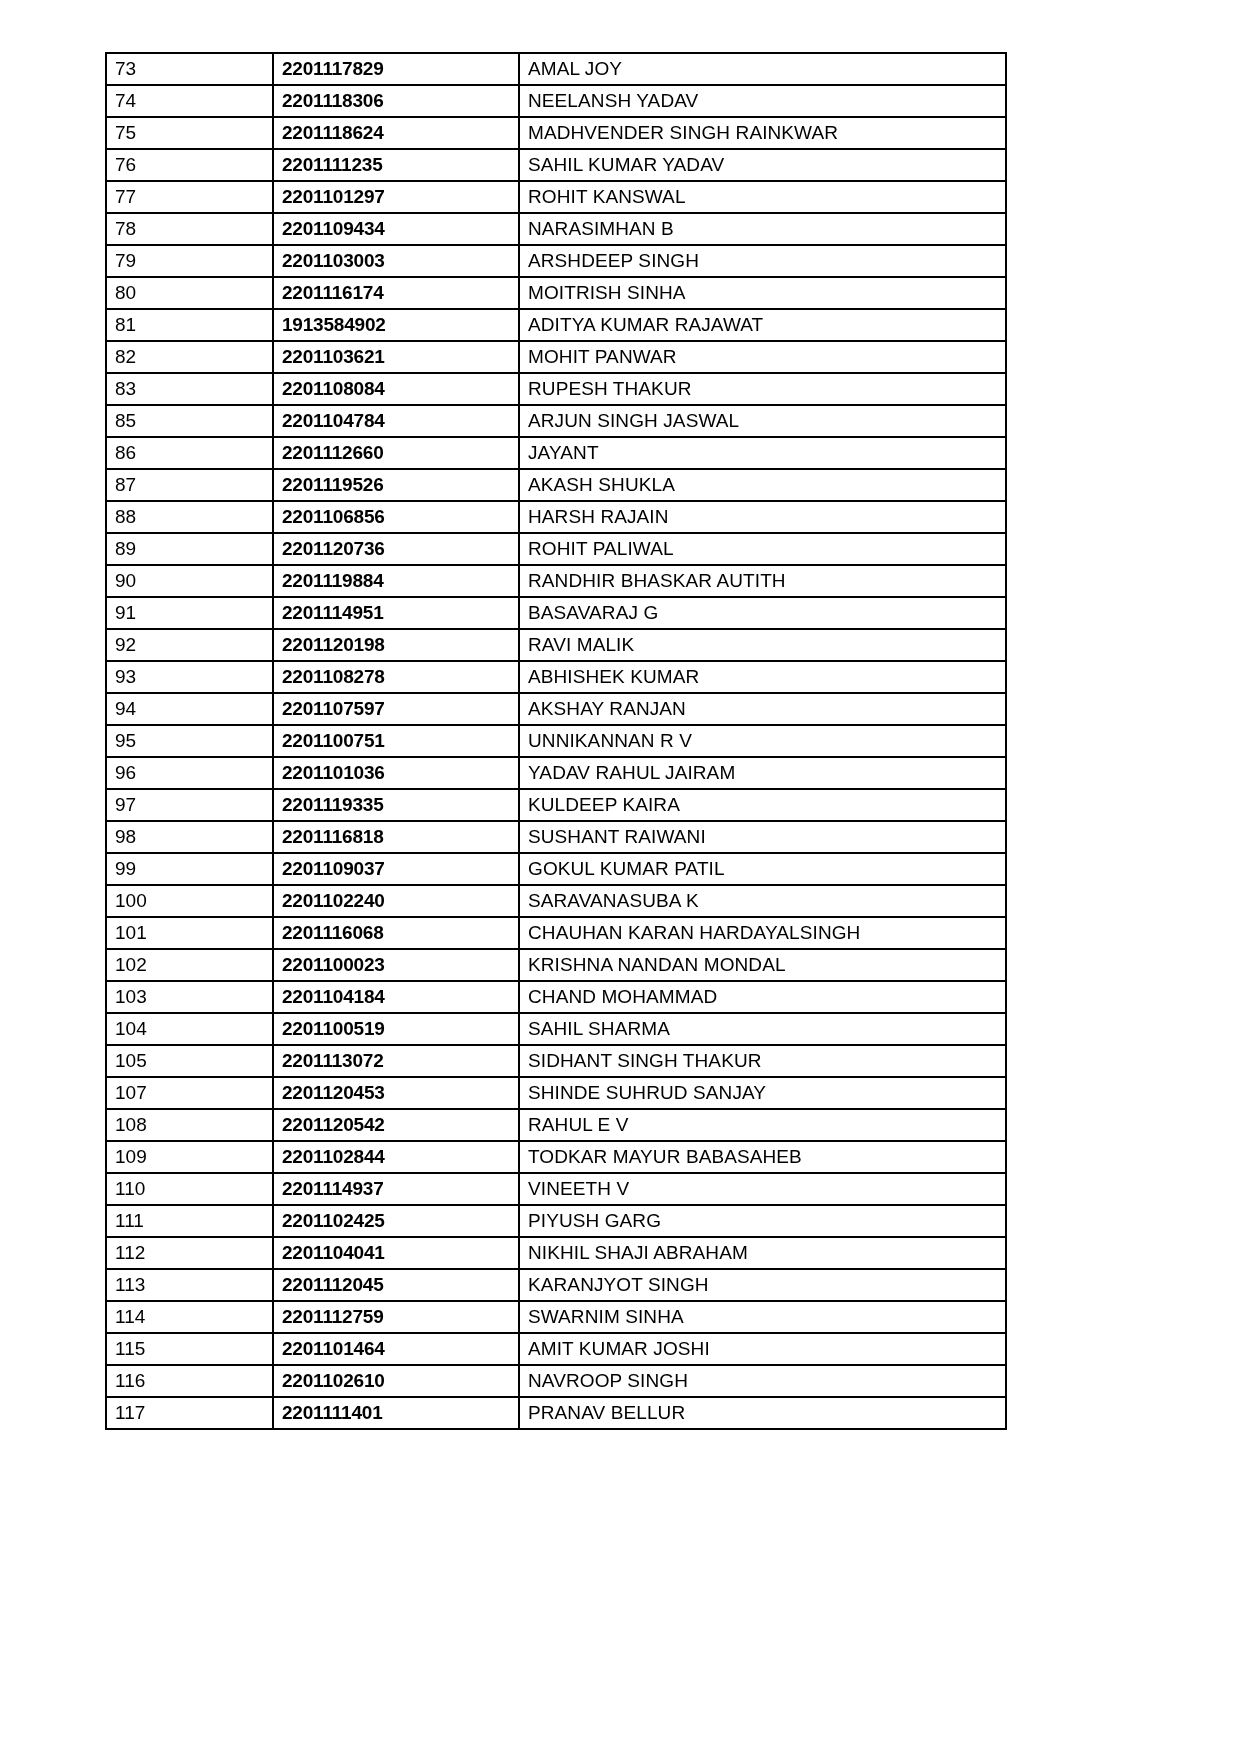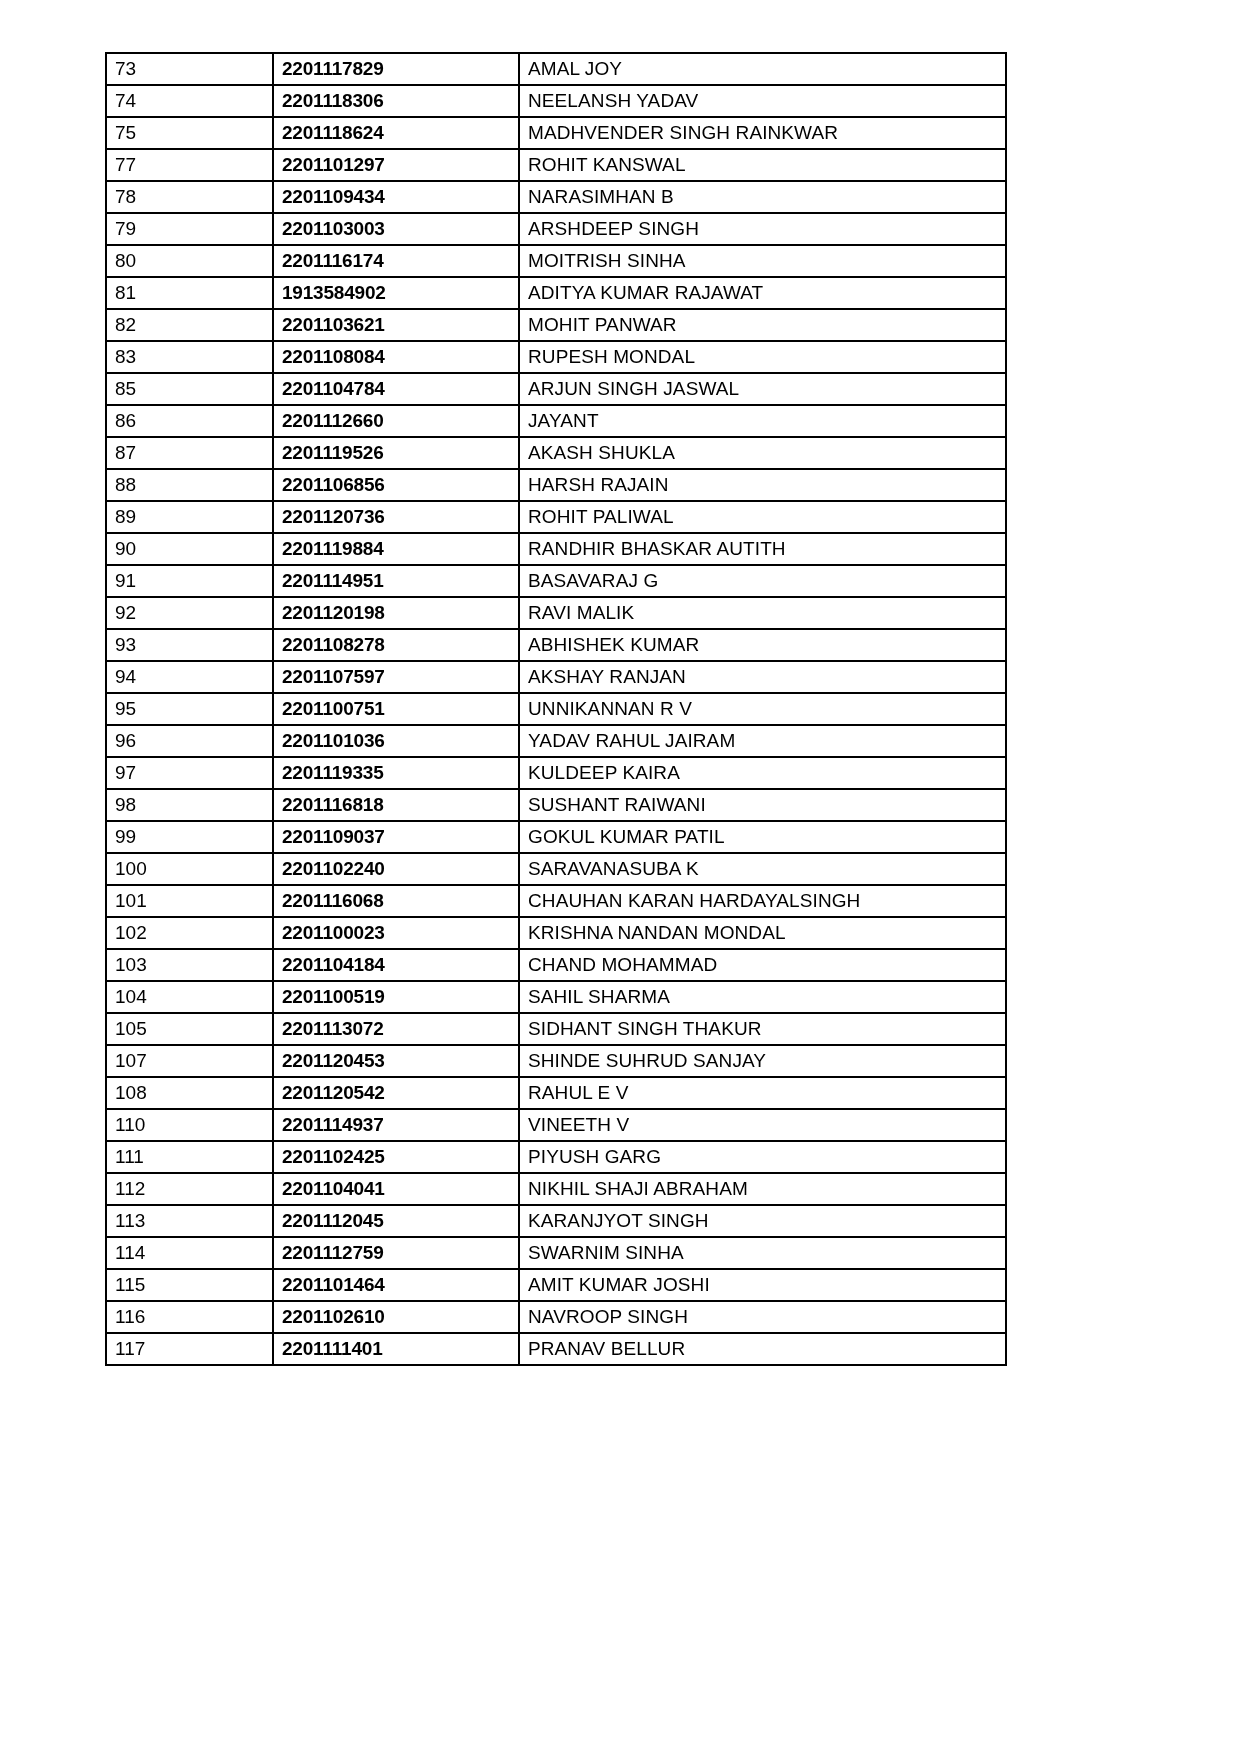--- a/index.html
+++ b/index.html
@@ -83,20 +83,25 @@
             <td class="cell-sno">74</td>
             <td class="cell-rollno">2201118306</td>
             <td class="cell-name">NEELANSH YADAV</td>
           </tr>
           <tr>
             <td class="cell-sno">75</td>
             <td class="cell-rollno">2201118624</td>
             <td class="cell-name">MADHVENDER SINGH RAINKWAR</td>
           </tr>
           <tr>
+            <td class="cell-sno">76</td>
+            <td class="cell-rollno">2201111235</td>
+            <td class="cell-name">SAHIL KUMAR YADAV</td>
+          </tr>
+          <tr>
             <td class="cell-sno">77</td>
             <td class="cell-rollno">2201101297</td>
             <td class="cell-name">ROHIT KANSWAL</td>
           </tr>
           <tr>
             <td class="cell-sno">78</td>
             <td class="cell-rollno">2201109434</td>
             <td class="cell-name">NARASIMHAN B</td>
           </tr>
           <tr>
@@ -115,21 +120,21 @@
             <td class="cell-name">ADITYA KUMAR RAJAWAT</td>
           </tr>
           <tr>
             <td class="cell-sno">82</td>
             <td class="cell-rollno">2201103621</td>
             <td class="cell-name">MOHIT PANWAR</td>
           </tr>
           <tr>
             <td class="cell-sno">83</td>
             <td class="cell-rollno">2201108084</td>
-            <td class="cell-name">RUPESH MONDAL</td>
+            <td class="cell-name">RUPESH THAKUR</td>
           </tr>
           <tr>
             <td class="cell-sno">85</td>
             <td class="cell-rollno">2201104784</td>
             <td class="cell-name">ARJUN SINGH JASWAL</td>
           </tr>
           <tr>
             <td class="cell-sno">86</td>
             <td class="cell-rollno">2201112660</td>
             <td class="cell-name">JAYANT</td>
@@ -231,20 +236,25 @@
           </tr>
           <tr>
             <td class="cell-sno">107</td>
             <td class="cell-rollno">2201120453</td>
             <td class="cell-name">SHINDE SUHRUD SANJAY</td>
           </tr>
           <tr>
             <td class="cell-sno">108</td>
             <td class="cell-rollno">2201120542</td>
             <td class="cell-name">RAHUL E V</td>
+          </tr>
+          <tr>
+            <td class="cell-sno">109</td>
+            <td class="cell-rollno">2201102844</td>
+            <td class="cell-name">TODKAR MAYUR BABASAHEB</td>
           </tr>
           <tr>
             <td class="cell-sno">110</td>
             <td class="cell-rollno">2201114937</td>
             <td class="cell-name">VINEETH V</td>
           </tr>
           <tr>
             <td class="cell-sno">111</td>
             <td class="cell-rollno">2201102425</td>
             <td class="cell-name">PIYUSH GARG</td>

